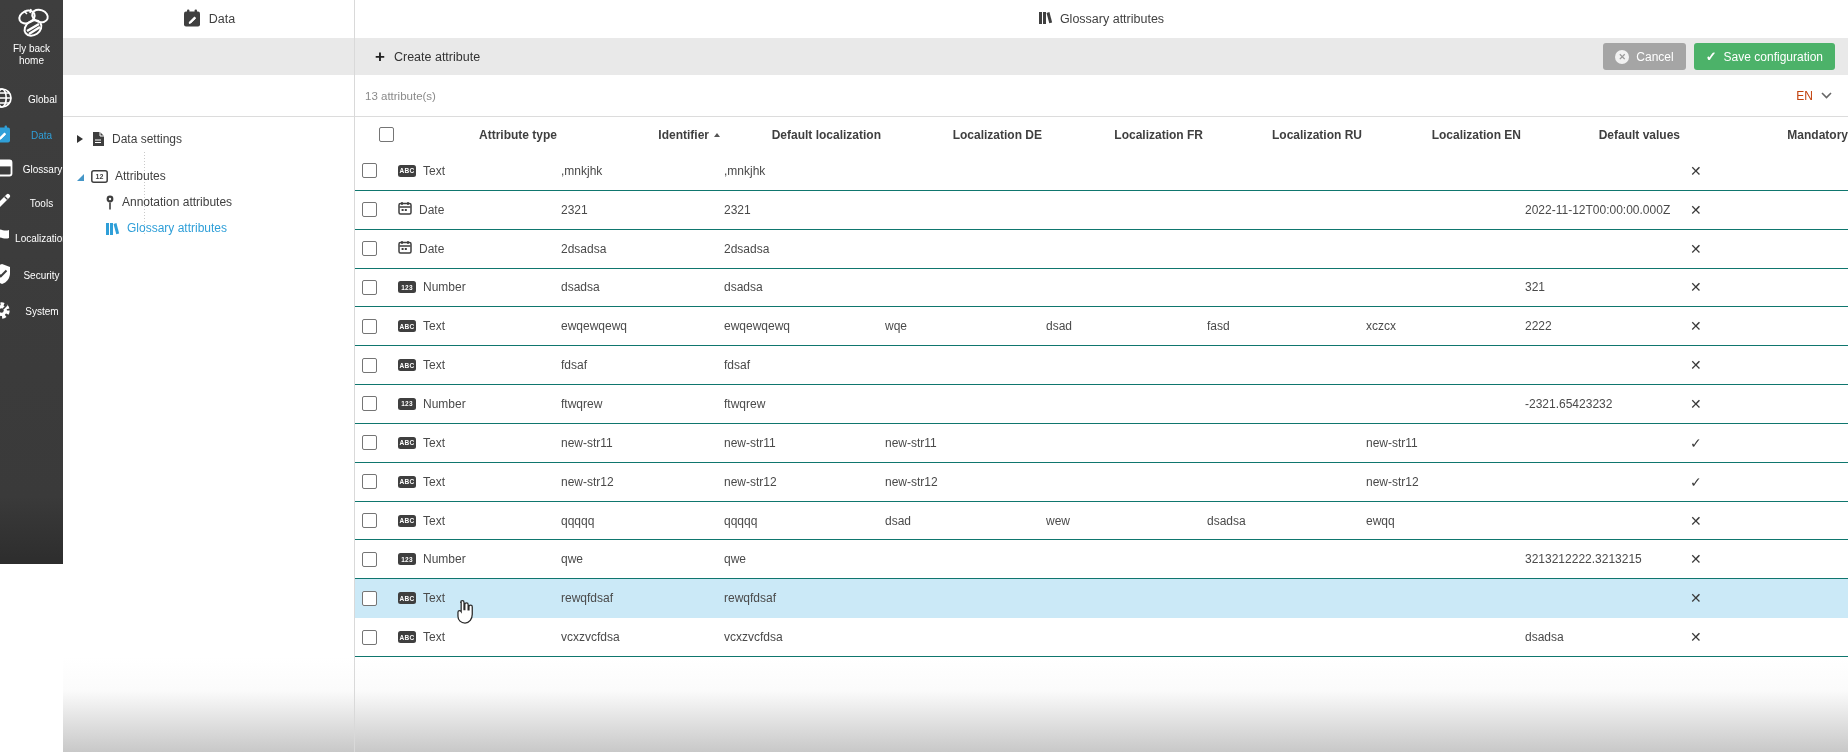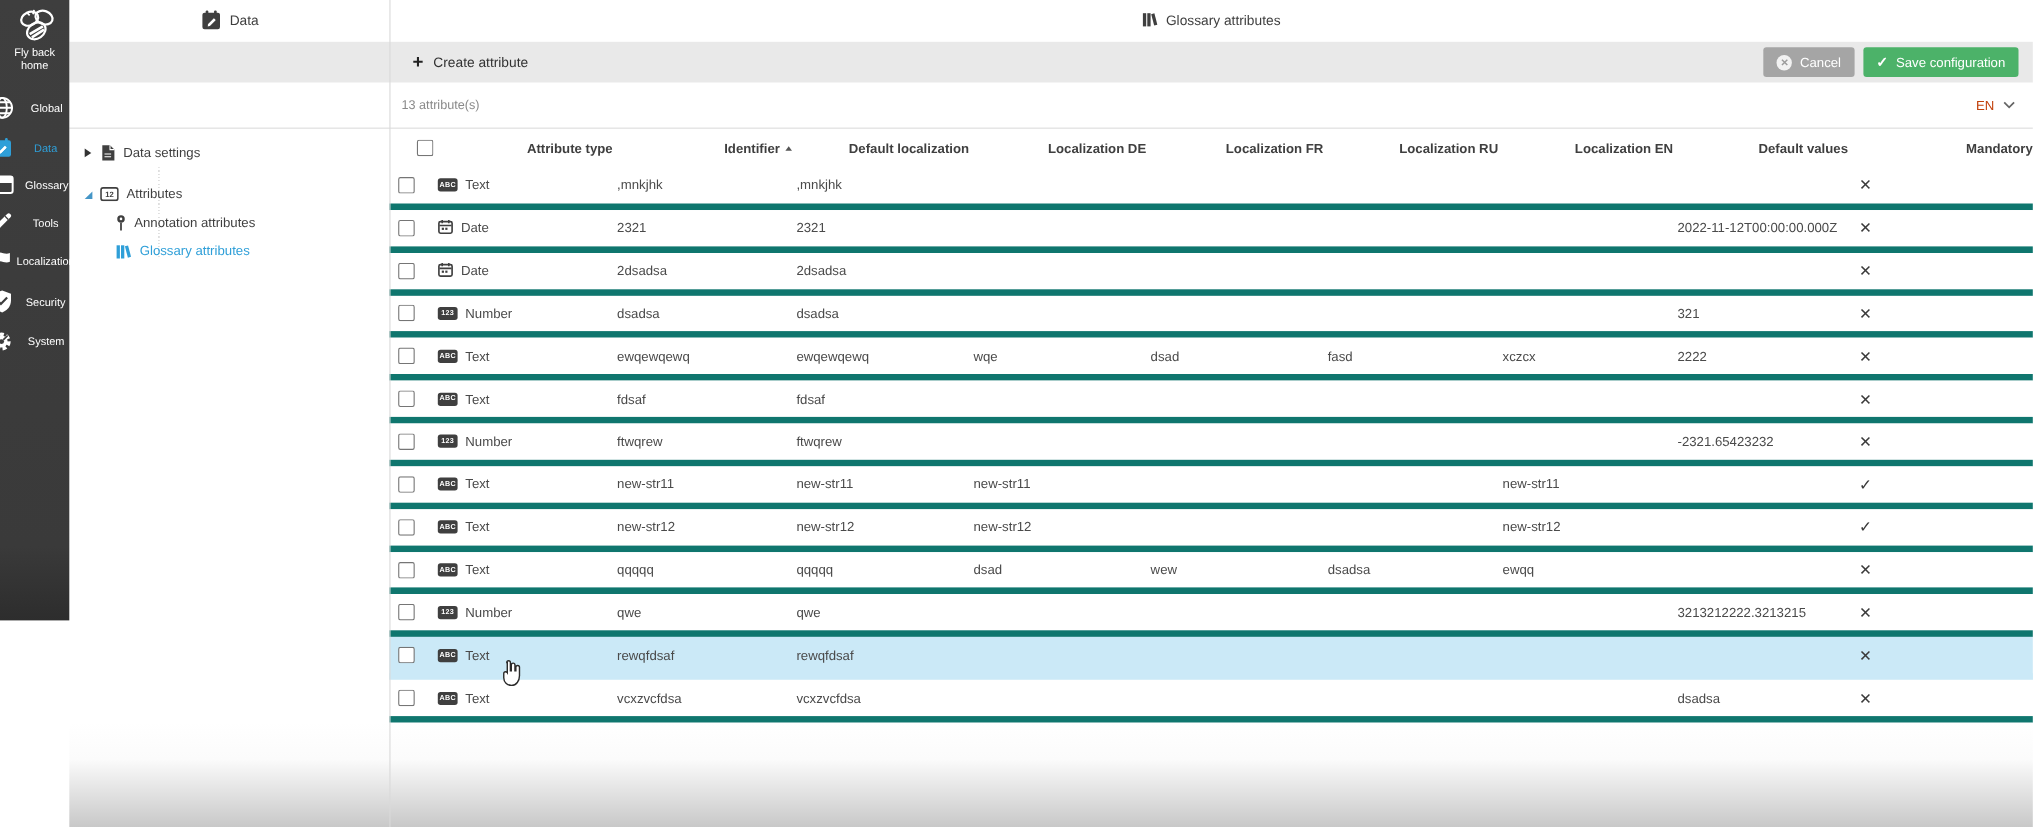--- a/index.html
+++ b/index.html
@@ -92,21 +92,21 @@
     grid-template-columns:40px 163px 163px 161px 161px 161px 159px 159px 159px 168px;
     align-items:center;
   }
   .thead {
     position:absolute; left:354px; top:117px; right:0; height:35px; background:#fff;
     font-size:12px; font-weight:bold; color:#3f3f3f;
   }
   .thead .cell { padding-left:4px; display:flex; align-items:center; gap:5px;justify-content:flex-end; }
   .sort-caret { width:0;height:0;border-left:3.5px solid transparent;border-right:3.5px solid transparent;border-bottom:4.5px solid #555; }
   .tbody { position:absolute; left:354px; top:152px; right:0; }
-  .trow { height:38.85px; border-bottom:6px solid #0f766e; font-size:12px; color:#4a4a4a; background:#fff; }
+  .trow { height:38.85px; border-bottom:1px solid #0f766e; font-size:12px; color:#4a4a4a; background:#fff; }
   .trow.highlighted { background:#cbe9f7; border-bottom-color:#cbe9f7; }
   .cell { overflow:hidden; white-space:nowrap; padding-left:4px; }
   .cell.cb { padding-left:8px; }
   .cell.type { display:flex; align-items:center; gap:7px; }
   .cell.mand { padding-left:10px; font-size:14px; color:#3a3a3a; }
   .type-badge {
     display:inline-flex; align-items:center; justify-content:center;
     width:18px; height:12px; border-radius:2.5px; background:#3f3f3f; color:#fff;
     font-size:6.5px; font-weight:bold; letter-spacing:.3px;
   }

